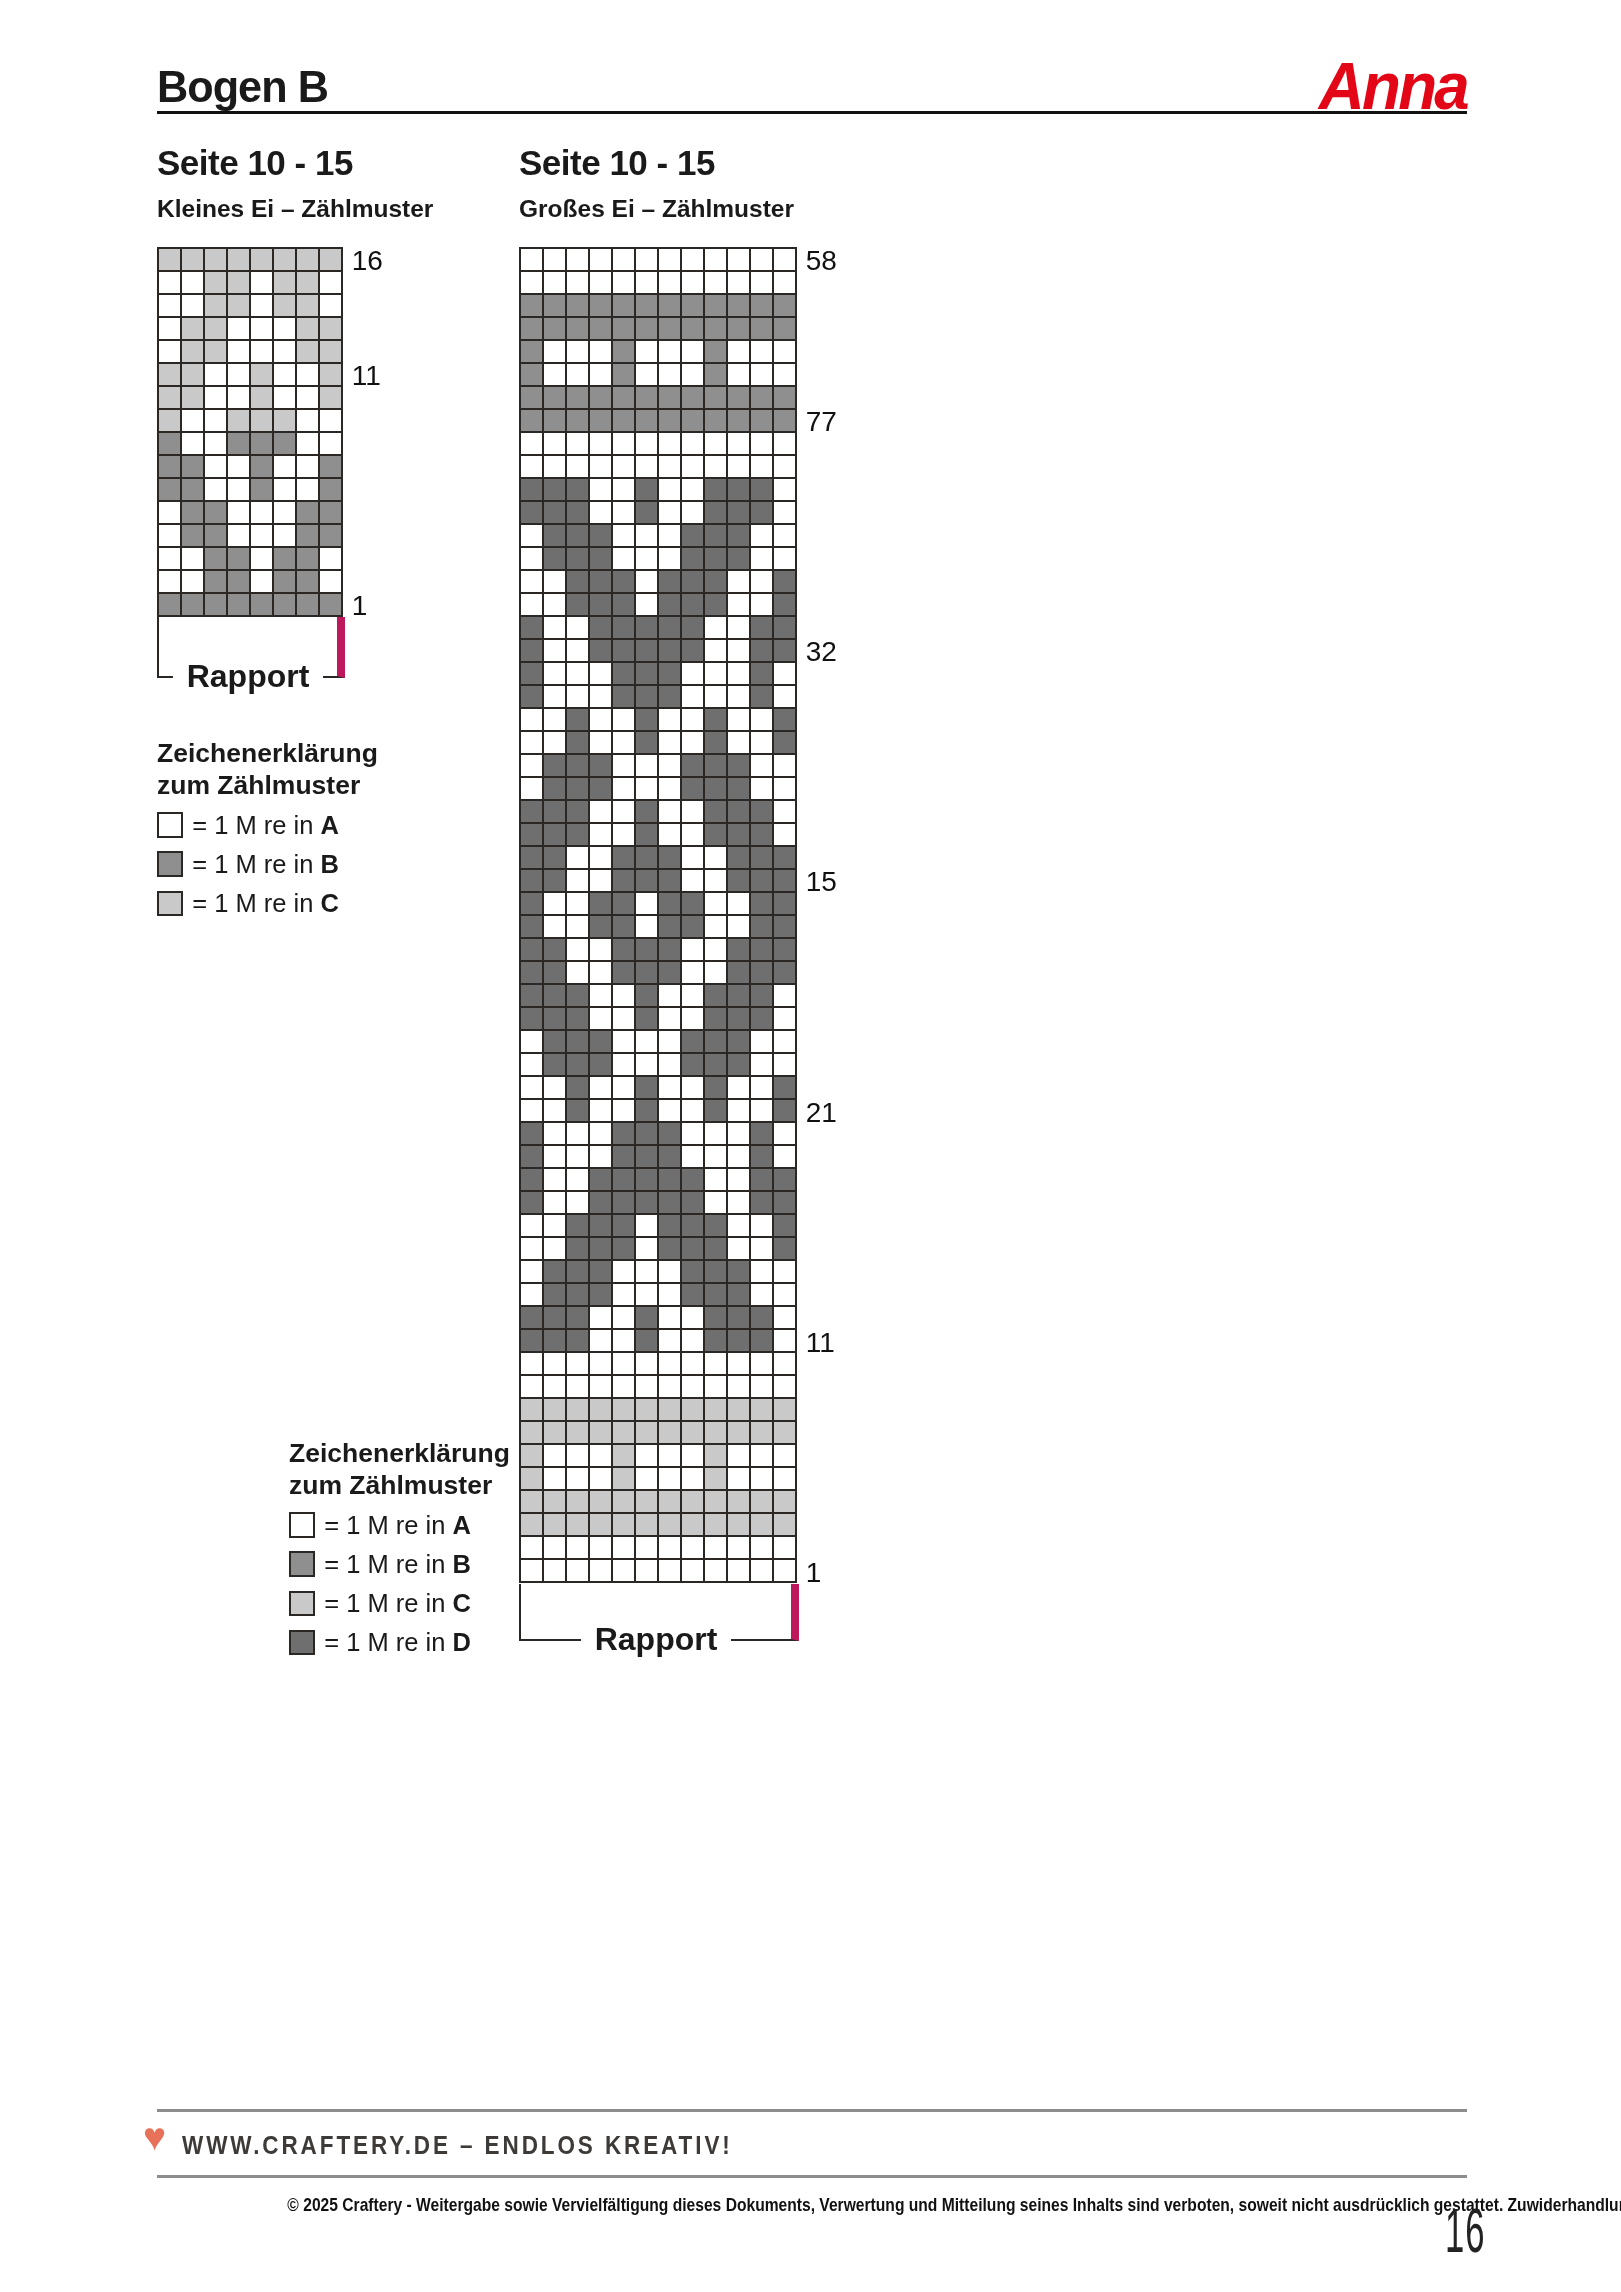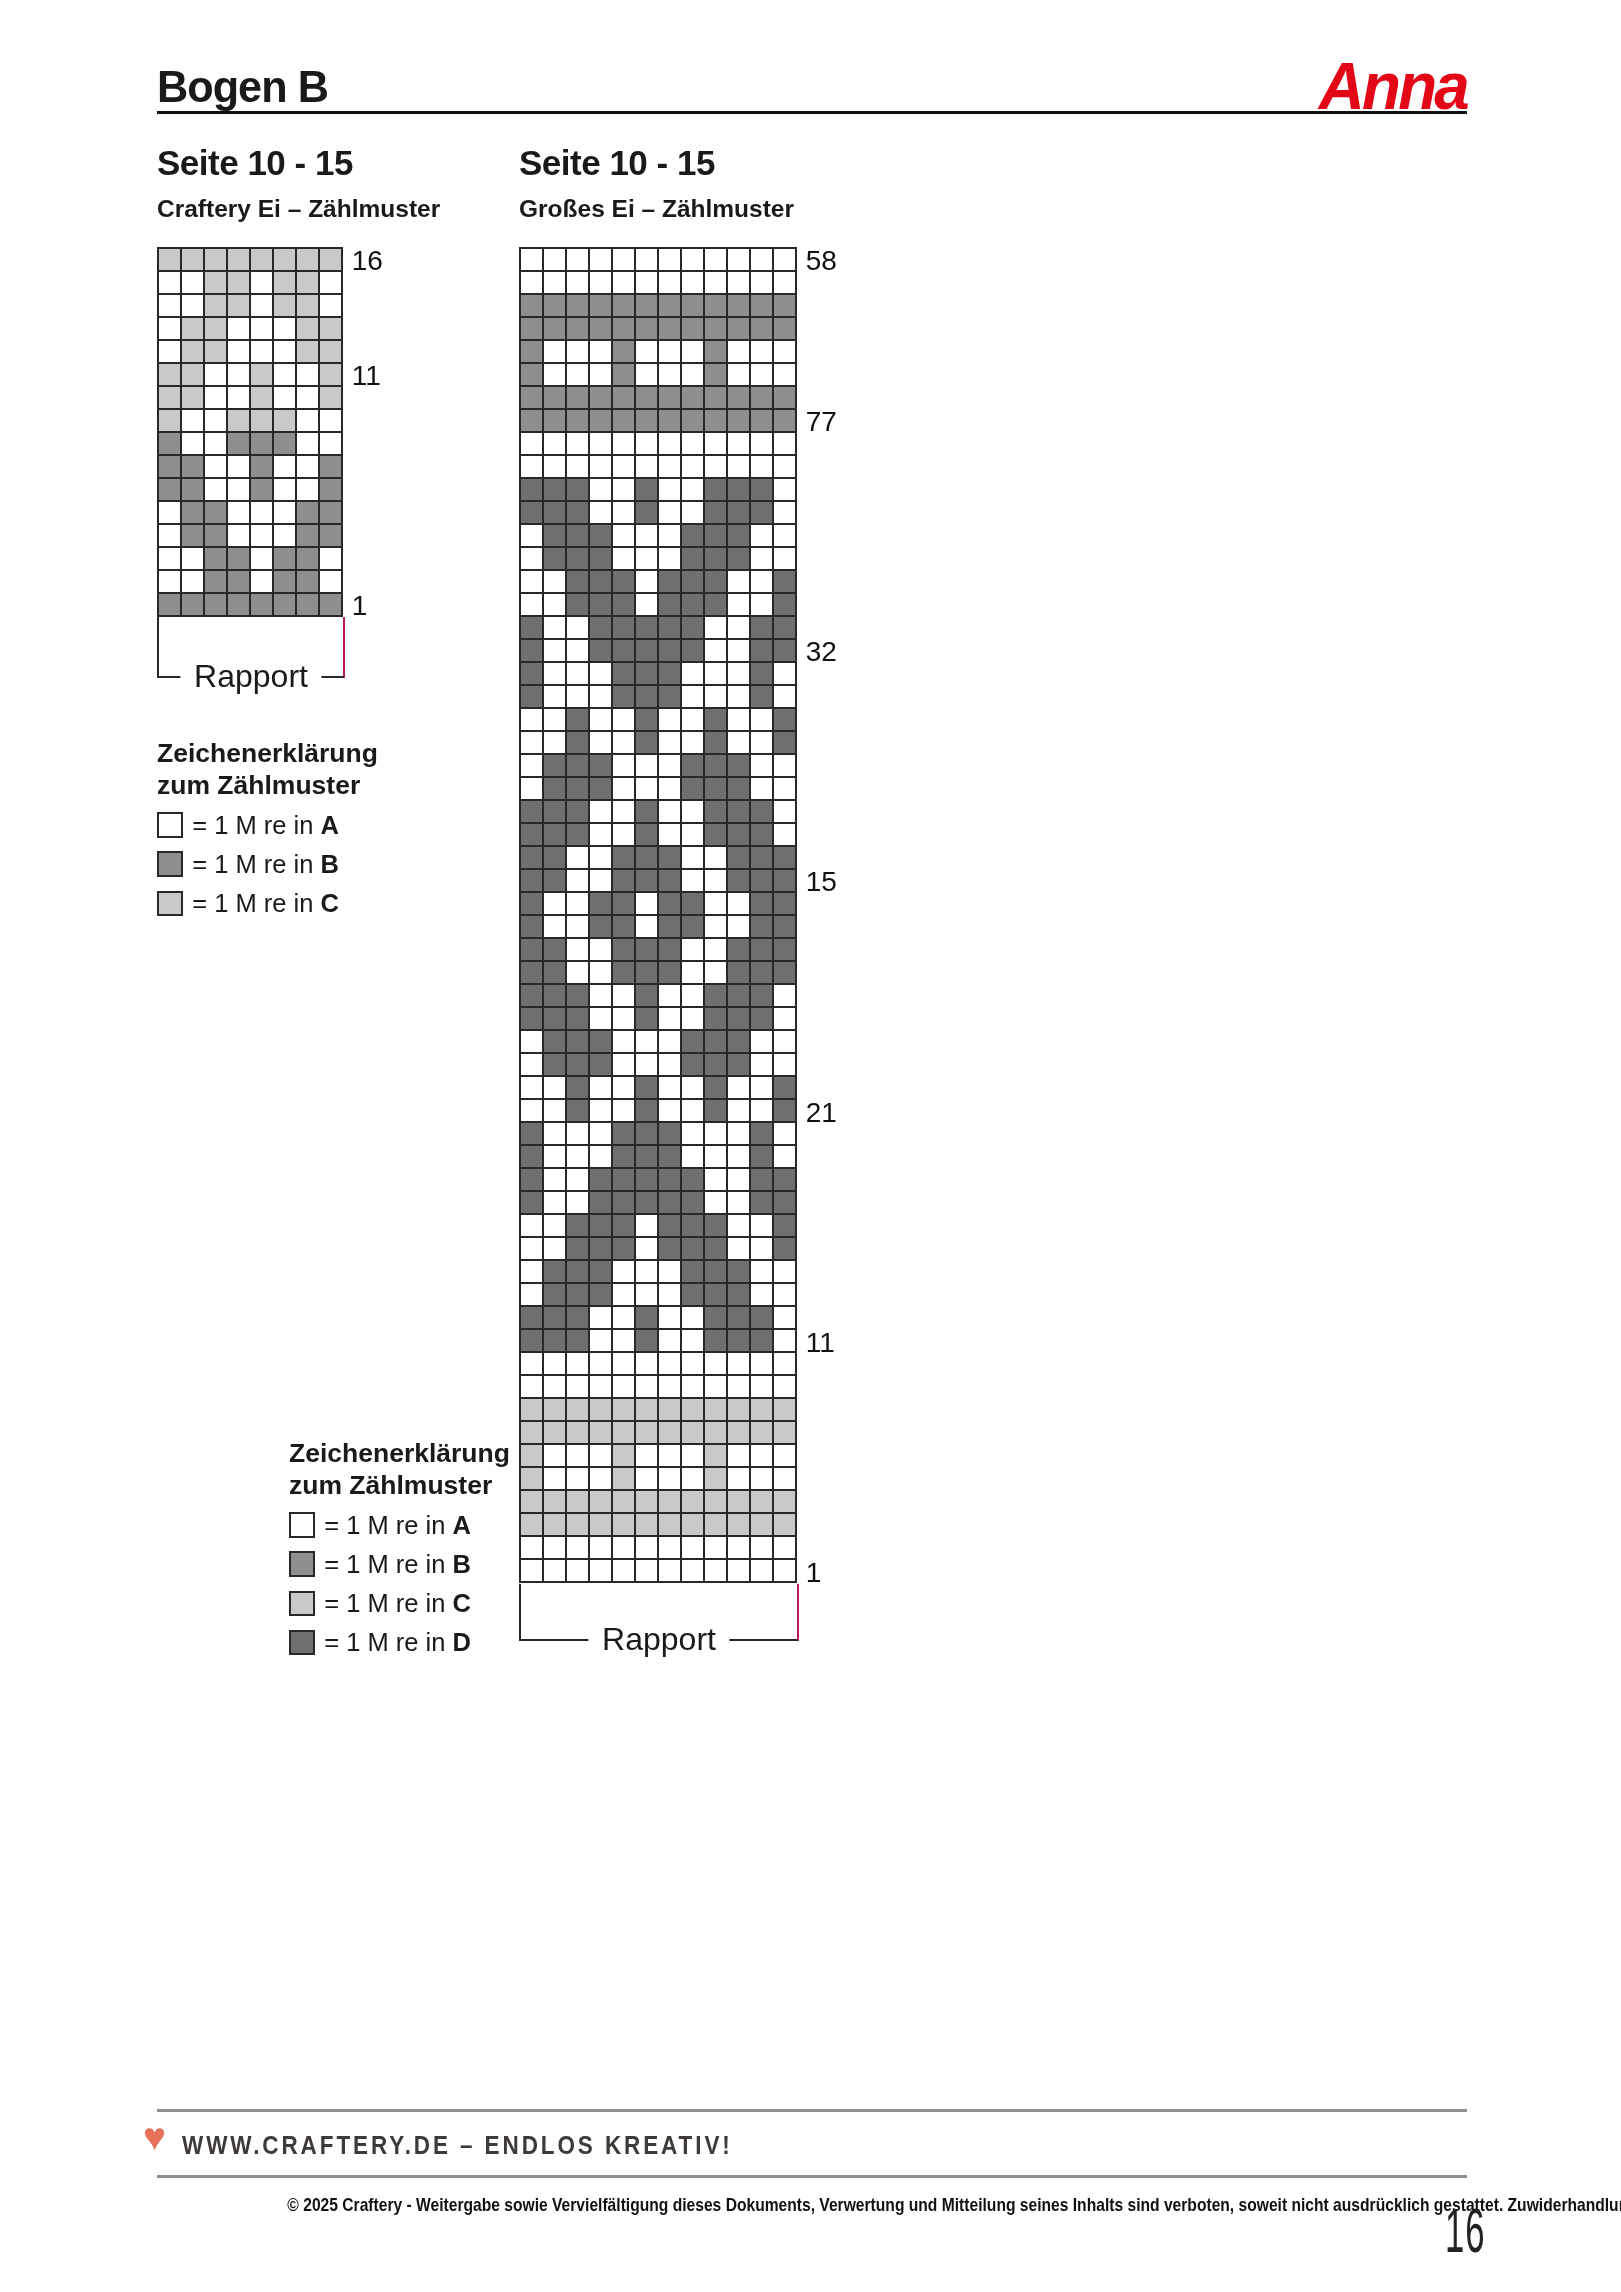--- a/index.html
+++ b/index.html
@@ -18,21 +18,21 @@
   .col-left { left:157px; }
   .col-right { left:519px; }
 
   
   .chartwrap { position:absolute; }
   .chartgrid { display:grid; gap:2px; background:#2b2724; border:2.9px solid #2b2724; width:max-content; }
   .cell { width:21px; height:21px; }
   .rowlabel { position:absolute; font-size:28px; color:#111; transform:translateY(-50%); white-space:nowrap; }
 
   
-  .rapport { position:absolute; border-left:2px solid #2b2724; border-right:2px solid #be185d; border-bottom:2px solid #2b2724; }
+  .rapport { position:absolute; border-left:2px solid #2b2724; border-right:8px solid #be185d; border-bottom:2px solid #2b2724;font-weight:bold; }
   .rapport-text { position:absolute; left:50%; bottom:0; transform:translate(-50%,50%); background:#fff; padding:0 13.7px; font-size:32px; line-height:1.1; white-space:nowrap; }
 
   
   .legend { position:absolute; }
   .legend-title { font-size:26.5px; font-weight:bold; line-height:32px; }
   .legend-entries { margin-top:10.8px; }
   .legend-entry { display:flex; align-items:center; height:26.5px; margin-bottom:12.7px; }
   .swatch { width:25.5px; height:25.5px; border:2.9px solid #2b2724; margin-right:9.8px; flex:0 0 auto; }
   .entry-text { font-size:25.5px; white-space:pre; }
   .entry-text b { font-weight:bold; }
@@ -48,21 +48,21 @@
 </head>
 <body>
 
 <div class="page">
 
   <div class="hdr-title">Bogen B</div>
   <div class="hdr-brand" style="color: rgb(227, 6, 23);">Anna</div>
   <div class="hdr-rule"></div>
 
   <div class="pageref col-left">Seite 10 - 15</div>
-  <div class="charttitle col-left">Craftery Ei – Zählmuster</div>
+  <div class="charttitle col-left">Kleines Ei – Zählmuster</div>
   <div class="pageref col-right">Seite 10 - 15</div>
   <div class="charttitle col-right">Großes Ei – Zählmuster</div>
 
   <div class="chartwrap" id="chart-small" style="left:157px; top:247px;">
       <div class="chartgrid" style="grid-template-columns: repeat(8, 21px);">
         <div class="cell" style="background: rgb(201, 201, 201);"></div>
         <div class="cell" style="background: rgb(201, 201, 201);"></div>
         <div class="cell" style="background: rgb(201, 201, 201);"></div>
         <div class="cell" style="background: rgb(201, 201, 201);"></div>
         <div class="cell" style="background: rgb(201, 201, 201);"></div>

